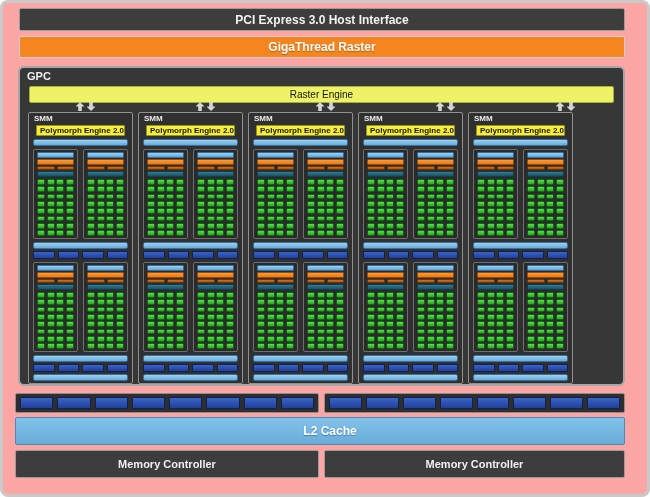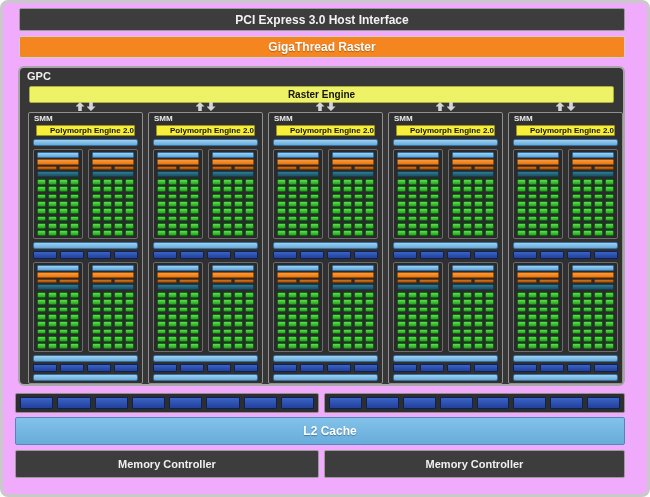--- a/index.html
+++ b/index.html
@@ -1,44 +1,44 @@
 <!DOCTYPE html>
 <html><head>
 <meta charset="utf-8">
 <style>
   html,body{margin:0;padding:0;background:#ffffff;}
   .canvas{
     position:relative;width:650px;height:497px;box-sizing:border-box;
-    background:#f0abfc;border:3px solid #c9c9c9;border-radius:8px;overflow:hidden;
+    background:#fca5a5;border:3px solid #c9c9c9;border-radius:8px;overflow:hidden;
     font-family:"Liberation Sans",sans-serif;
   }
   .abs{position:absolute;box-sizing:border-box;}
   .center{display:flex;align-items:center;justify-content:center;}
 
   
   .pci{left:16px;top:5px;width:606px;height:23px;background:#3d3d3d;border:1px solid #9b9b9b;border-radius:2px;}
   .pci span{color:#f2f2f2;font-size:12px;font-weight:bold;}
   .giga{left:16px;top:33px;width:606px;height:22px;background:#f5861f;border:1px solid #cfcfcf;border-radius:2px;}
   .giga span{color:#ffffff;font-size:12px;font-weight:bold;text-shadow:0 1px 1px rgba(90,40,0,.45);}
 
   
   .gpc{left:15px;top:63px;width:607px;height:320px;background:#373737;border:2px solid #a6a6a6;border-radius:6px;}
   .gpc-label{position:absolute;left:7px;top:2px;color:#f0f0f0;font-size:11px;font-weight:bold;}
   .raster{position:absolute;left:9px;top:18px;width:583px;height:15px;background:#edf266;border:1px solid #a9ad3c;border-radius:2px;}
-  .raster span{color:#15150a;font-size:10px;font-weight:bold;}
+  .raster span{color:#15150a;font-size:10px;font-weight:normal;}
 
   .arrow-row{position:absolute;left:8px;top:34px;display:flex;gap:5px;}
   .arrow-cell{width:115px;display:flex;justify-content:center;gap:2px;}
   .arr{width:9px;height:9px;background:#d6d6d6;filter:drop-shadow(1px 1px 0 rgba(0,0,0,.55));}
   .arr.up{clip-path:polygon(50% 0,100% 50%,70% 50%,70% 100%,30% 100%,30% 50%,0 50%);}
   .arr.down{clip-path:polygon(50% 100%,100% 50%,70% 50%,70% 0,30% 0,30% 50%,0 50%);}
 
   
   .smm-row{position:absolute;left:8px;top:44px;display:flex;gap:5px;}
-  .smm{width:115px;height:272px;box-sizing:border-box;background:#303030;border:1px solid #909090;border-radius:2px;
+  .smm{width:105px;height:272px;box-sizing:border-box;background:#303030;border:1px solid #909090;border-radius:2px;
        padding:0 4px;display:flex;flex-direction:column;}
   .smm-label{margin:1px 0 0 1px;height:10px;line-height:10px;color:#ececec;font-size:8px;font-weight:bold;}
   .polymorph{height:11px;margin:1px 3px 0;background:#f7ee38;border:1px solid #97912c;border-radius:1px;
              box-sizing:border-box;display:flex;align-items:center;justify-content:flex-end;}
   .polymorph span{color:#15150a;font-size:8px;font-weight:bold;white-space:nowrap;}
   .hbar{height:7px;margin-top:3px;box-sizing:border-box;border-radius:2px;
         background:linear-gradient(#9ed1f0,#66abdc);border:1px solid #39719f;flex:none;}
   .hbar.last{margin-top:2px;}
   .part-row{display:flex;gap:5px;margin-top:3px;height:90px;flex:none;}
   .partition{flex:1;box-sizing:border-box;background:#2a2a2a;border:1px solid #6e6e6e;border-radius:2px;

